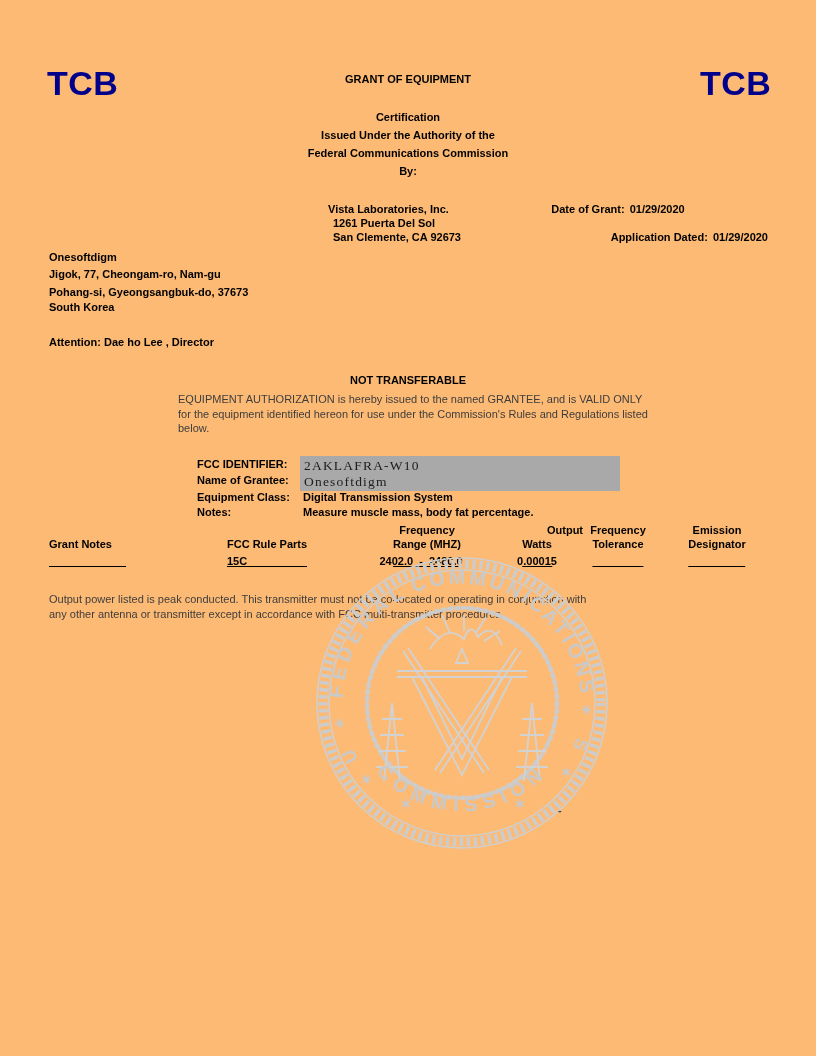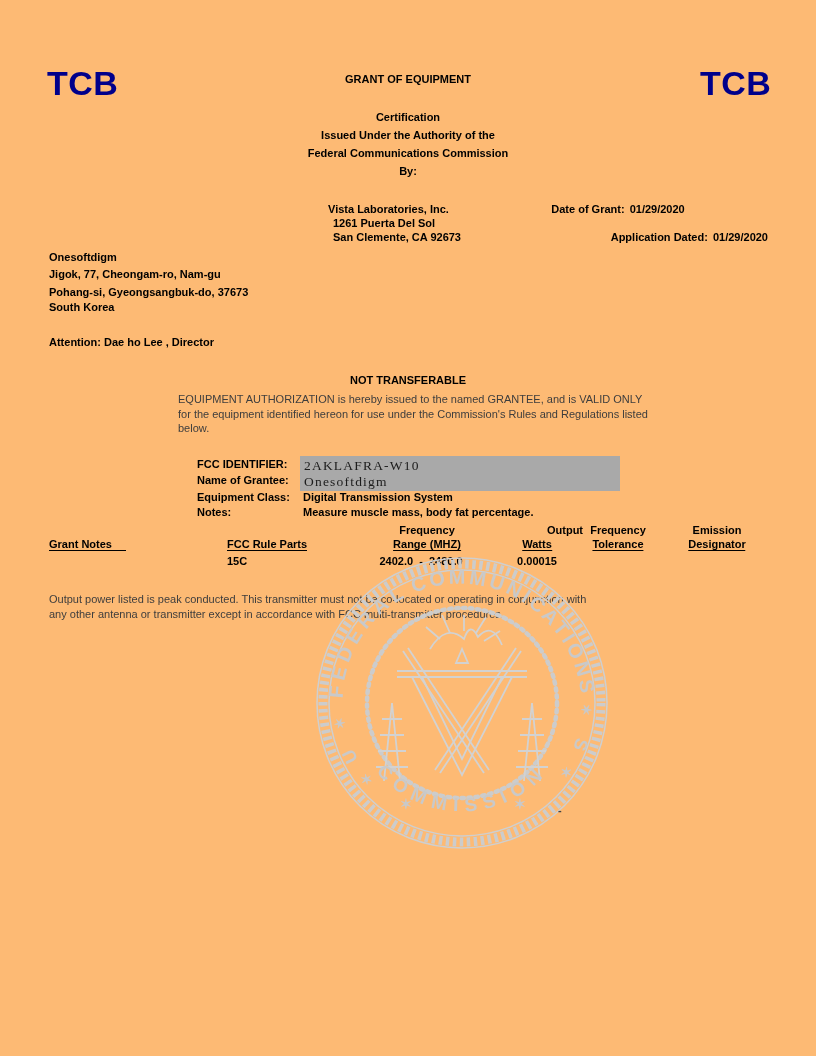--- a/index.html
+++ b/index.html
@@ -8,21 +8,21 @@
   .abs{position:absolute;white-space:nowrap;}
   .b{font-weight:bold;font-size:11px;line-height:14px;}
   .center{left:0;width:816px;text-align:center;}
   .tcb{font-weight:bold;font-size:34px;letter-spacing:0.5px;color:#00008B;line-height:34px;}
   .para{position:absolute;font-size:11px;line-height:14.5px;color:#3d3d3d;white-space:normal;}
   .lab{position:absolute;left:197px;font-weight:bold;font-size:11px;white-space:nowrap;}
   .val{position:absolute;left:303px;font-weight:bold;font-size:11px;white-space:nowrap;}
   .serifval{position:absolute;left:304px;font-family:"Liberation Serif",serif;font-weight:normal;
             font-size:13.5px;letter-spacing:1.2px;color:#1c1c1c;white-space:nowrap;}
   .hl{position:absolute;left:300px;top:456px;width:320px;height:35px;}
-  .u{border-bottom:1.5px solid #000;padding-bottom:0px;}
+  .u{border-bottom:1.5px solid #000;padding-bottom:16px;}
   .colc{position:absolute;transform:translateX(-50%);text-align:center;white-space:nowrap;}
   .pre{white-space:pre;}
   .seal{position:absolute;left:312px;top:553px;width:300px;height:300px;}
   .seal text{font-family:"Liberation Sans",sans-serif;font-weight:bold;fill:#c9c9c9;}
   .stray{position:absolute;font-size:11px;font-weight:bold;color:#444;}
 </style>
 </head>
 <body>
 
 <div id="page">

